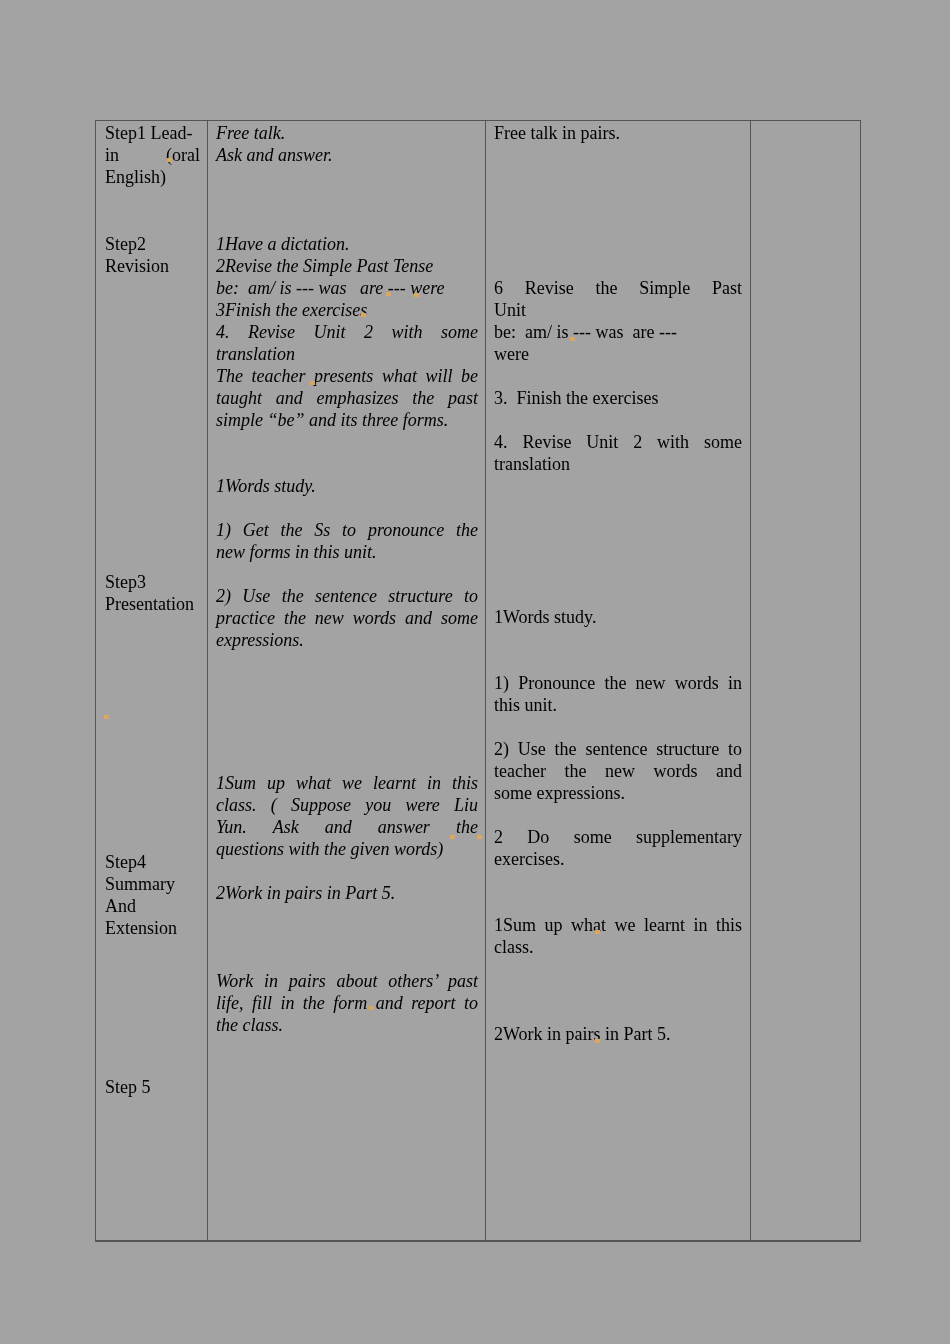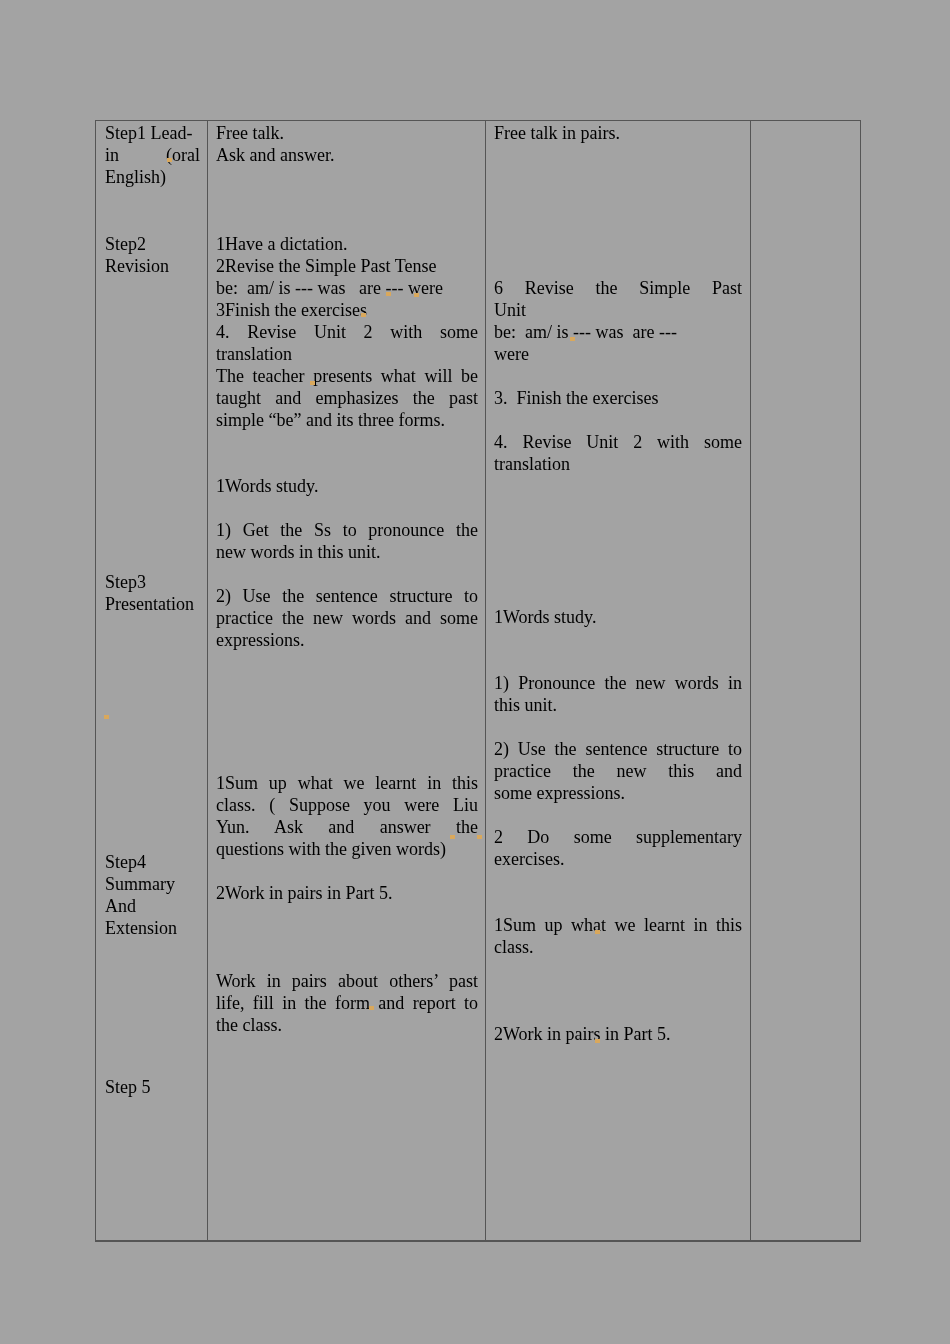--- a/index.html
+++ b/index.html
@@ -9,21 +9,21 @@
     font-size:18px;line-height:22px;color:#000000;overflow:hidden;
   }
   .tbl{
     position:absolute;left:95px;top:120px;width:764px;height:1119px;
     border:1px solid var(--border,#555555);border-bottom-width:2px;
   }
   .vline{position:absolute;top:0;bottom:0;width:1px;background:var(--border,#555555);}
   .v1{left:111px}.v2{left:389px}.v3{left:654px}
   .blk{position:absolute;}
   .c1{left:105px;width:95px;}
-  .c2{left:216px;width:262px;}
+  .c2{left:216px;width:262px;font-style:italic;}
   .c3{left:494px;width:248px;}
   .ln{white-space:pre;}
   .j{white-space:nowrap;text-align:justify;text-align-last:justify;}
   .mark{position:absolute;width:5px;height:4px;background:var(--mark,#d9a85c);}
 </style>
 </head>
 <body>
 
 <div class="page">
 
@@ -69,21 +69,21 @@
     <div class="ln">translation</div>
     <div class="ln j">The teacher presents what will be</div>
     <div class="ln j">taught and emphasizes the past</div>
     <div class="ln">simple “be” and its three forms.</div>
   </div>
   <div class="blk c2" style="top:475px">
     <div class="ln">1Words study.</div>
   </div>
   <div class="blk c2" style="top:519px">
     <div class="ln j">1) Get the Ss to pronounce the</div>
-    <div class="ln">new words in this unit.</div>
+    <div class="ln">new forms in this unit.</div>
   </div>
   <div class="blk c2" style="top:585px">
     <div class="ln j">2) Use the sentence structure to</div>
     <div class="ln j">practice the new words and some</div>
     <div class="ln">expressions.</div>
   </div>
   <div class="blk c2" style="top:772px">
     <div class="ln j">1Sum up what we learnt in this</div>
     <div class="ln j">class. ( Suppose you were Liu</div>
     <div class="ln j">Yun. Ask and answer the</div>
@@ -118,21 +118,21 @@
   </div>
   <div class="blk c3" style="top:606px">
     <div class="ln">1Words study.</div>
   </div>
   <div class="blk c3" style="top:672px">
     <div class="ln j">1) Pronounce the new words in</div>
     <div class="ln">this unit.</div>
   </div>
   <div class="blk c3" style="top:738px">
     <div class="ln j">2) Use the sentence structure to</div>
-    <div class="ln j">practice the new this and</div>
+    <div class="ln j">teacher the new words and</div>
     <div class="ln">some expressions.</div>
   </div>
   <div class="blk c3" style="top:826px">
     <div class="ln j">2 Do some supplementary</div>
     <div class="ln">exercises.</div>
   </div>
   <div class="blk c3" style="top:914px">
     <div class="ln j">1Sum up what we learnt in this</div>
     <div class="ln">class.</div>
   </div>

